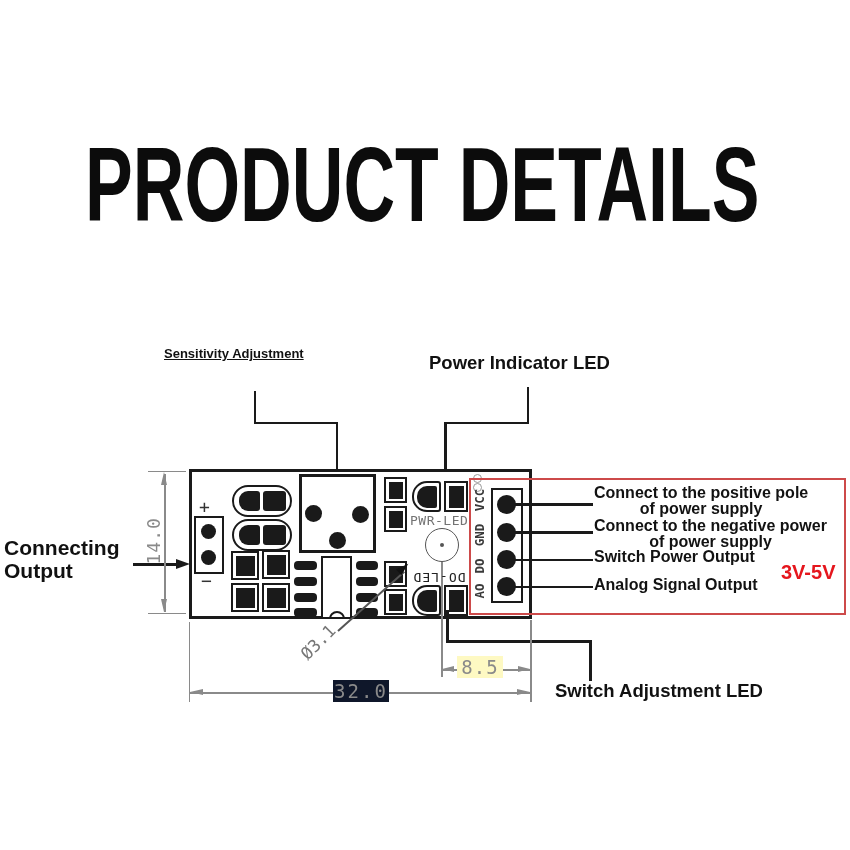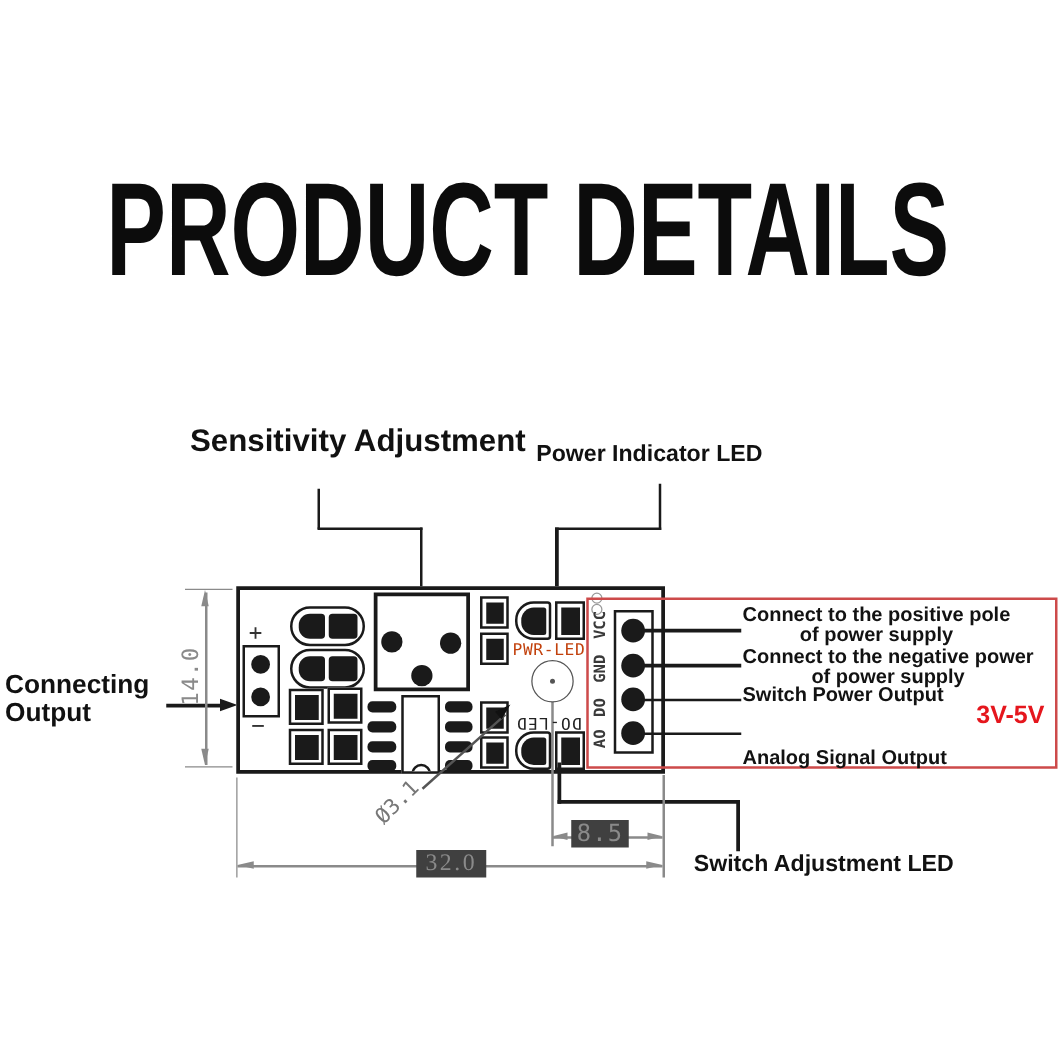--- a/index.html
+++ b/index.html
@@ -32,21 +32,21 @@
           color:#3a3a3a;transform:rotate(-90deg);line-height:16px;}
 </style>
 </head>
 <body>
 
 <div id="canvas">
 
   <div class="abs" style="left:85px;top:131px;font-size:106px;font-weight:700;line-height:1;
               white-space:nowrap;transform:scaleX(0.675);transform-origin:left top;color:#0c0c0c;">PRODUCT DETAILS</div>
 
-  <div class="lbl" style="left:152px;top:344px;font-size:25px;line-height:19.5px;">
+  <div class="lbl" style="left:164px;top:344px;font-size:13px;line-height:19.5px;text-decoration:underline;">
     <div>Sensitivity Adjustment</div>
   </div>
   <div class="lbl" style="left:429px;top:352px;font-size:18.5px;">Power Indicator LED</div>
 
   <div class="ln" style="left:253.5px;top:391px;width:2.5px;height:32px;"></div>
   <div class="ln" style="left:253.5px;top:421.5px;width:84px;height:2.5px;"></div>
   <div class="ln" style="left:335.5px;top:421.5px;width:2.5px;height:56px;"></div>
 
   <div class="ln" style="left:526.5px;top:387px;width:2.5px;height:37px;"></div>
   <div class="ln" style="left:444px;top:421.5px;width:85px;height:2.5px;"></div>
@@ -126,21 +126,21 @@
   <div class="ring" style="left:384px;top:589px;width:23px;height:26px;">
       <div class="core"></div>
     </div>
 
   <div class="ring" style="left:412px;top:481px;width:29px;height:31px;border-radius:15px 3px 3px 15px;">
     <div class="core" style="border-radius:10px 2px 2px 10px;"></div>
     </div>
   <div class="ring" style="left:444px;top:481px;width:24px;height:31px;">
       <div class="core"></div>
     </div>
-  <div class="abs mono" style="left:410px;top:513px;font-size:13px;letter-spacing:0.5px;color:#c2410c;">PWR-LED</div>
+  <div class="abs mono" style="left:410px;top:513px;font-size:13px;letter-spacing:0.5px;color:#737373;">PWR-LED</div>
 
   <div class="abs" style="left:425px;top:528px;width:34px;height:34px;border:1.6px solid #555;border-radius:50%;box-sizing:border-box;background:#fff;"></div>
   <div class="abs" style="left:440px;top:543px;width:4px;height:4px;background:#555;border-radius:50%;"></div>
 
   <div class="abs mono" style="left:412px;top:570px;width:54px;text-align:center;font-size:13px;letter-spacing:1px;color:#222;transform:rotate(180deg);">DO-LED</div>
   <div class="ring" style="left:412px;top:585px;width:29px;height:31px;border-radius:15px 3px 3px 15px;">
     <div class="core" style="border-radius:10px 2px 2px 10px;"></div>
     </div>
   <div class="ring" style="left:444px;top:585px;width:24px;height:31px;">
       <div class="core"></div>
@@ -171,39 +171,39 @@
     <div>Connect to the positive pole</div>
     <div>of power supply</div>
   </div>
   <div class="ann" style="top:518px;">
     <div>Connect to the negative power</div>
     <div>of power supply</div>
   </div>
   <div class="ann" style="top:549px;">
     <div>Switch Power Output</div>
   </div>
-  <div class="ann" style="top:577px;margin-top:22px;">
+  <div class="ann" style="top:577px;">
     <div>Analog Signal Output</div>
   </div>
   <div class="abs" style="left:781px;top:561px;font-size:20px;font-weight:700;color:var(--voltage-red);white-space:nowrap;">3V-5V</div>
 
   <div class="dimtxt" style="left:296px;top:632px;width:44px;font-size:17px;color:#777;transform:rotate(-45deg);">Ø3.1</div>
   <div class="abs" style="left:338px;top:630px;width:89px;height:2px;background:#555;transform:rotate(-41.8deg);transform-origin:left center;"></div>
   <div class="tri" style="left:397px;top:564px;border-top:4.5px solid transparent;border-bottom:4.5px solid transparent;border-left:13px solid #111;transform:rotate(-41.8deg);"></div>
 
   <div class="ln" style="left:446px;top:610px;width:3px;height:33px;"></div>
   <div class="ln" style="left:446px;top:640px;width:146px;height:3px;"></div>
   <div class="ln" style="left:589px;top:640px;width:3px;height:41px;"></div>
   <div class="lbl" style="left:555px;top:680px;font-size:18.5px;">Switch Adjustment LED</div>
 
   <div class="gln" style="left:442px;top:669px;width:88px;height:1.5px;"></div>
   <div class="tri" style="left:442px;top:666px;border-top:3.75px solid transparent;border-bottom:3.75px solid transparent;border-right:12px solid var(--dim);"></div>
   <div class="tri" style="left:518px;top:666px;border-top:3.75px solid transparent;border-bottom:3.75px solid transparent;border-left:12px solid var(--dim);"></div>
-  <div class="dimtxt" style="left:457px;top:656px;width:46px;font-size:19px;letter-spacing:1px;background:#404040;">8.5</div>
+  <div class="dimtxt" style="left:457px;top:656px;width:46px;font-size:19px;letter-spacing:1px;background:#fef9c3;">8.5</div>
 
   <div class="gln" style="left:188.5px;top:622px;width:1.5px;height:80px;"></div>
   <div class="gln" style="left:530px;top:620px;width:1.5px;height:82px;"></div>
   <div class="gln" style="left:190px;top:692px;width:340px;height:1.5px;"></div>
   <div class="tri" style="left:190px;top:689px;border-top:3.75px solid transparent;border-bottom:3.75px solid transparent;border-right:13px solid var(--dim);"></div>
   <div class="tri" style="left:517px;top:689px;border-top:3.75px solid transparent;border-bottom:3.75px solid transparent;border-left:13px solid var(--dim);"></div>
-  <div class="dimtxt" style="left:333px;top:680px;width:56px;font-size:19px;letter-spacing:2px;background:#404040;font-family:Liberation Serif, serif;">32.0</div>
+  <div class="dimtxt" style="left:333px;top:680px;width:56px;font-size:19px;letter-spacing:2px;background:#0f172a;">32.0</div>
 
 </div>
 
 </body></html>

